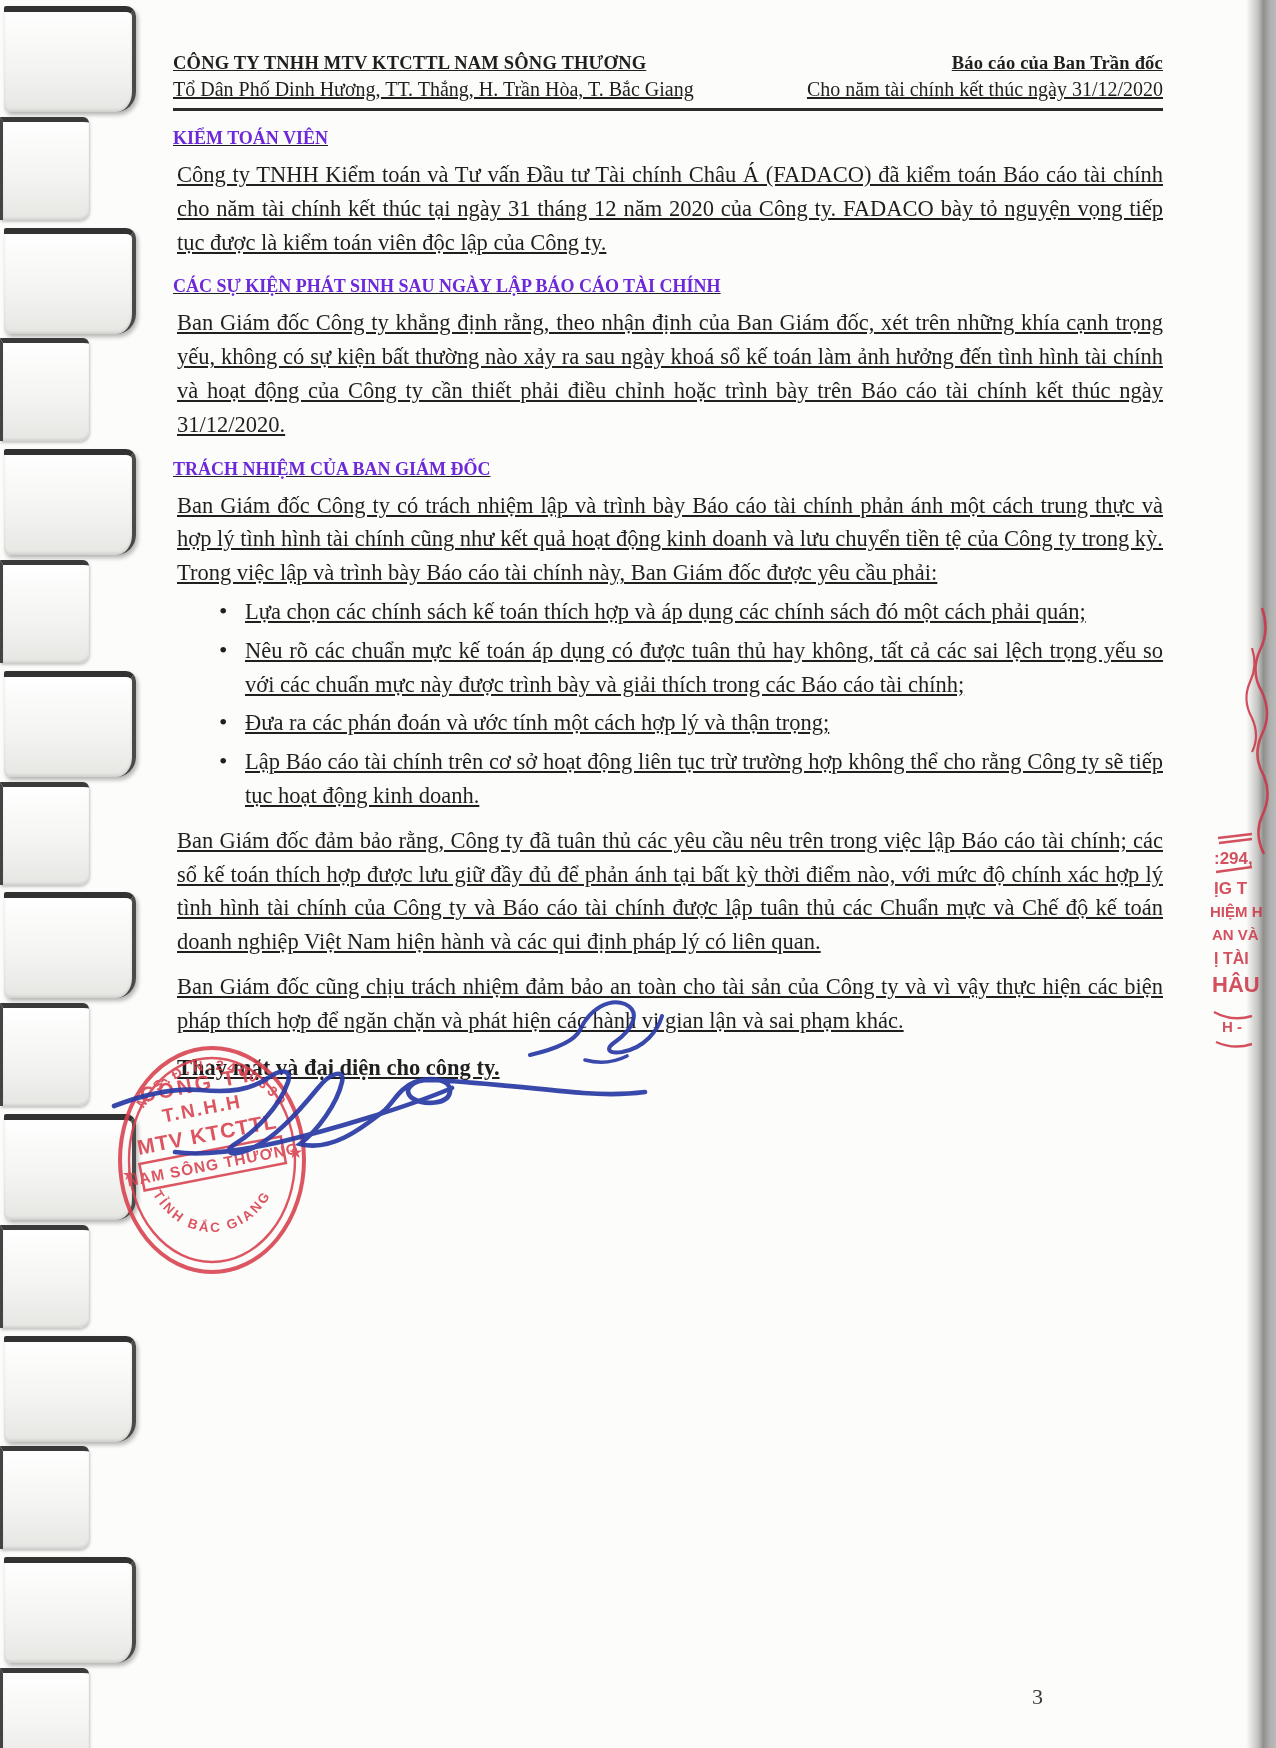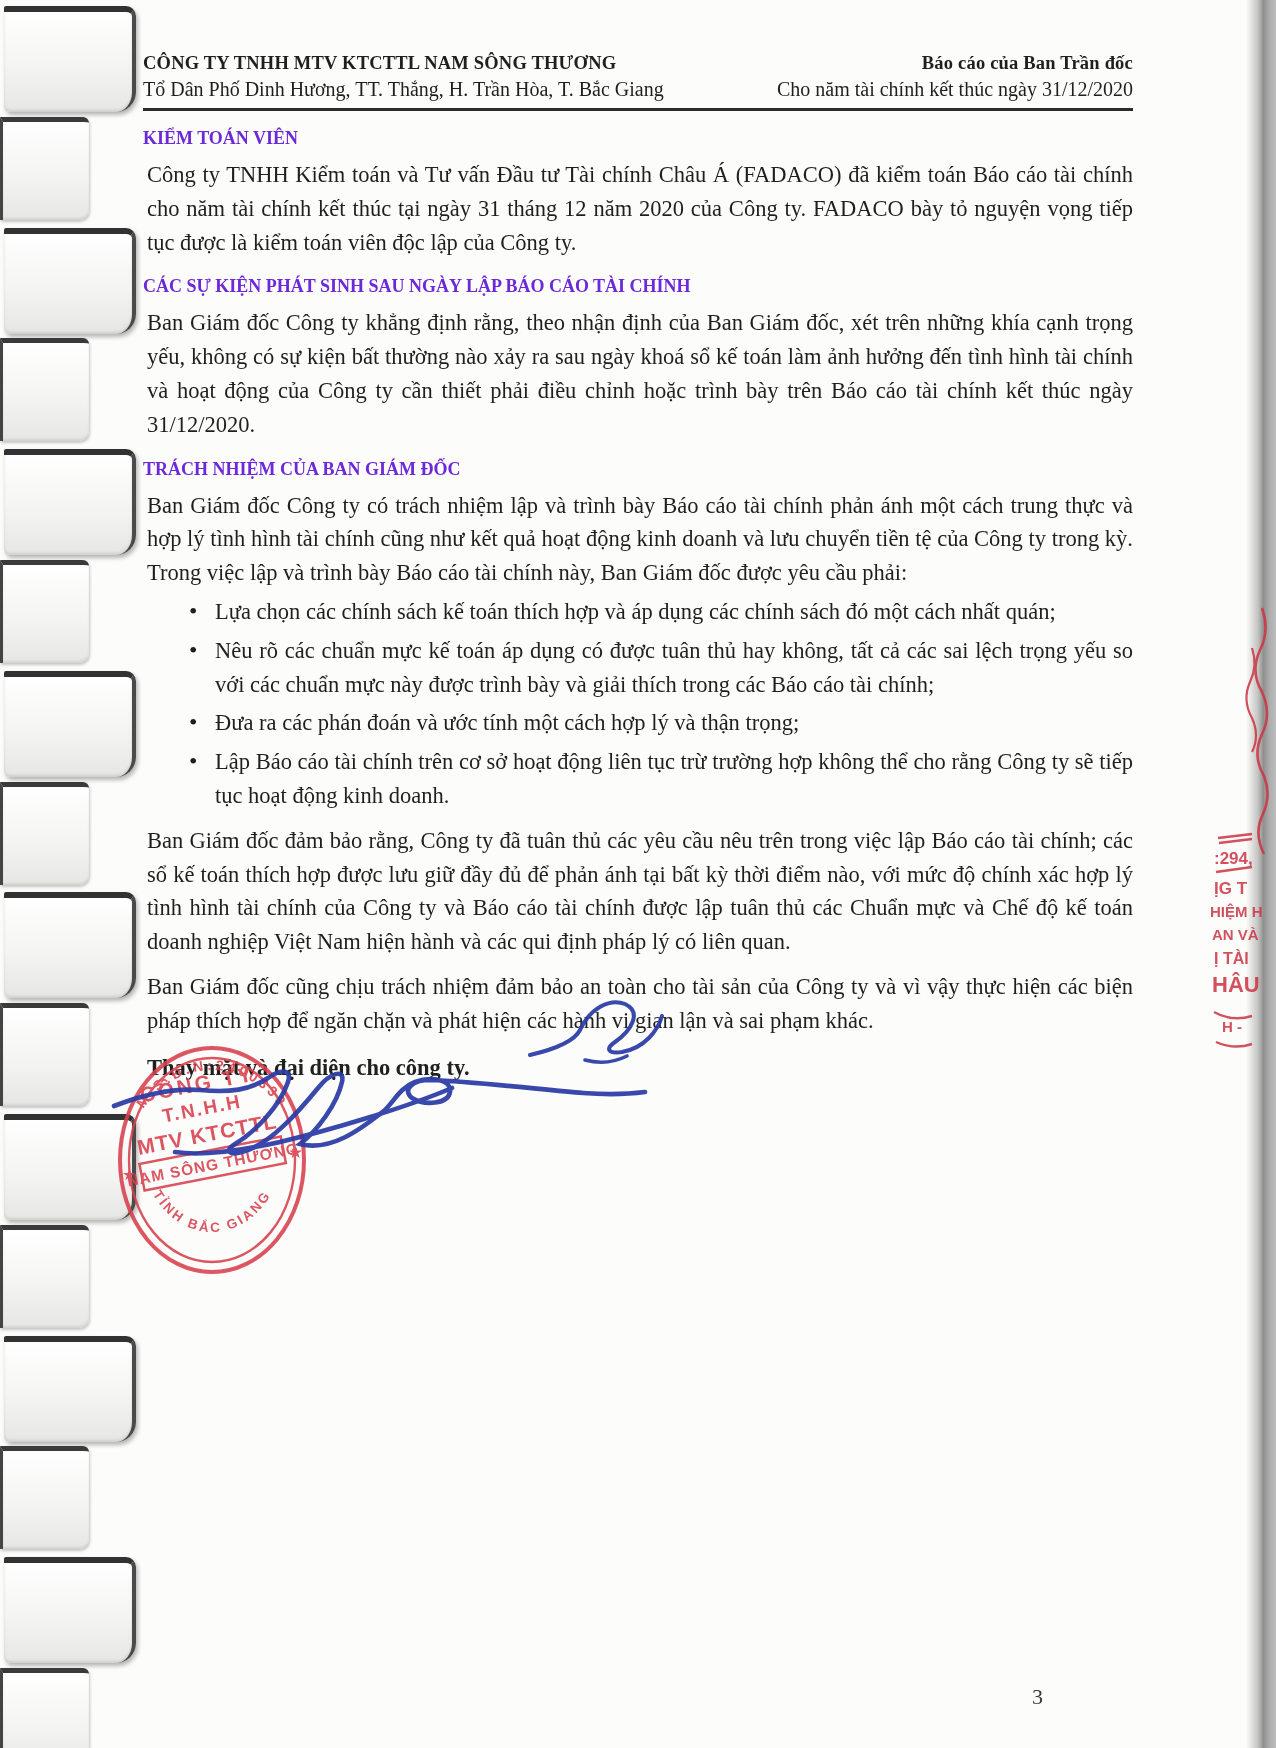--- a/index.html
+++ b/index.html
@@ -22,21 +22,21 @@
     border-top:5px solid #3a3a3a;border-left:3px solid #444;
     border-radius:0 6px 10px 0;
     box-shadow:1px 2px 3px rgba(0,0,0,.22), inset 0 -2px 2px rgba(0,0,0,.08);
   }
   
   .scan-band{
     position:absolute;right:0;top:0;width:30px;height:100%;
     background:linear-gradient(to right,rgba(130,130,130,0) 0%,rgba(125,125,125,.45) 40%,rgba(85,85,85,.65) 58%,rgba(150,150,150,.75) 80%,rgba(175,175,175,.85) 100%);
   }
   
-  .content{position:absolute;left:143px;top:50px;width:990px;}
+  .content{position:absolute;left:173px;top:50px;width:990px;text-decoration:underline;}
   .hdr{display:flex;justify-content:space-between;align-items:flex-end;
        border-bottom:3px solid #2b2b2b;padding-bottom:5px;}
   .hdr-left{text-align:left;}
   .hdr-right{text-align:right;}
   .hdr .l1{font-weight:bold;font-size:18.5px;line-height:26px;letter-spacing:.2px;}
   .hdr .l2{font-size:20px;line-height:27px;}
   h2{font-size:18px;line-height:28px;font-weight:bold;margin:13px 0 0 0;color:#6d28d9;}
   p{font-size:22.5px;line-height:33.8px;margin:6px 0 0 4px;text-align:justify;}
   p.sp{margin-top:11px;}
   ul{list-style:none;margin:4px 0 0 0;padding:0;}
@@ -96,21 +96,21 @@
     <h2>KIỂM TOÁN VIÊN</h2>
     <p>Công ty TNHH Kiểm toán và Tư vấn Đầu tư Tài chính Châu Á (FADACO) đã kiểm toán Báo cáo tài chính cho năm tài chính kết thúc tại ngày 31 tháng 12 năm 2020 của Công ty. FADACO bày tỏ nguyện vọng tiếp tục được là kiểm toán viên độc lập của Công ty.</p>
 
     <h2>CÁC SỰ KIỆN PHÁT SINH SAU NGÀY LẬP BÁO CÁO TÀI CHÍNH</h2>
     <p>Ban Giám đốc Công ty khẳng định rằng, theo nhận định của Ban Giám đốc, xét trên những khía cạnh trọng yếu, không có sự kiện bất thường nào xảy ra sau ngày khoá sổ kế toán làm ảnh hưởng đến tình hình tài chính và hoạt động của Công ty cần thiết phải điều chỉnh hoặc trình bày trên Báo cáo tài chính kết thúc ngày 31/12/2020.</p>
 
     <h2>TRÁCH NHIỆM CỦA BAN GIÁM ĐỐC</h2>
     <p>Ban Giám đốc Công ty có trách nhiệm lập và trình bày Báo cáo tài chính phản ánh một cách trung thực và hợp lý tình  hình tài chính cũng như kết quả hoạt động kinh doanh và lưu chuyển tiền tệ của Công ty trong kỳ. Trong việc lập và trình bày Báo cáo tài chính này, Ban Giám đốc được yêu cầu phải:</p>
 
     <ul>
-      <li>Lựa chọn các chính sách kế toán thích hợp và áp dụng các chính sách đó một cách nhất quán;</li>
+      <li>Lựa chọn các chính sách kế toán thích hợp và áp dụng các chính sách đó một cách phải quán;</li>
       <li>Nêu rõ các chuẩn mực kế toán áp dụng có được tuân thủ hay không, tất cả các sai lệch trọng yếu so với các chuẩn mực này được trình bày và giải thích trong các Báo cáo tài chính;</li>
       <li>Đưa ra các phán đoán và ước tính một cách hợp lý và thận trọng;</li>
       <li>Lập Báo cáo tài chính trên cơ sở hoạt động liên tục trừ trường hợp không thể cho rằng Công ty sẽ tiếp tục hoạt động kinh doanh.</li>
     </ul>
 
     <p class="sp">Ban Giám đốc đảm bảo rằng, Công ty đã tuân thủ các yêu cầu nêu trên trong việc lập Báo cáo tài chính; các sổ kế toán thích hợp được lưu giữ đầy đủ để phản ánh tại bất kỳ thời điểm nào, với mức độ chính xác hợp lý tình hình tài chính của Công ty và Báo cáo tài chính được lập tuân thủ các Chuẩn mực và Chế độ kế toán doanh nghiệp Việt Nam hiện hành và các qui định pháp lý có liên quan.</p>
     <p class="sp">Ban Giám đốc cũng chịu trách nhiệm đảm bảo an toàn cho tài sản của Công ty và vì vậy thực hiện các biện pháp thích hợp để ngăn chặn và phát hiện các hành vi gian lận và sai phạm khác.</p>
 
     <p class="on-behalf">Thay mặt và đại diện cho công ty.</p>
 

